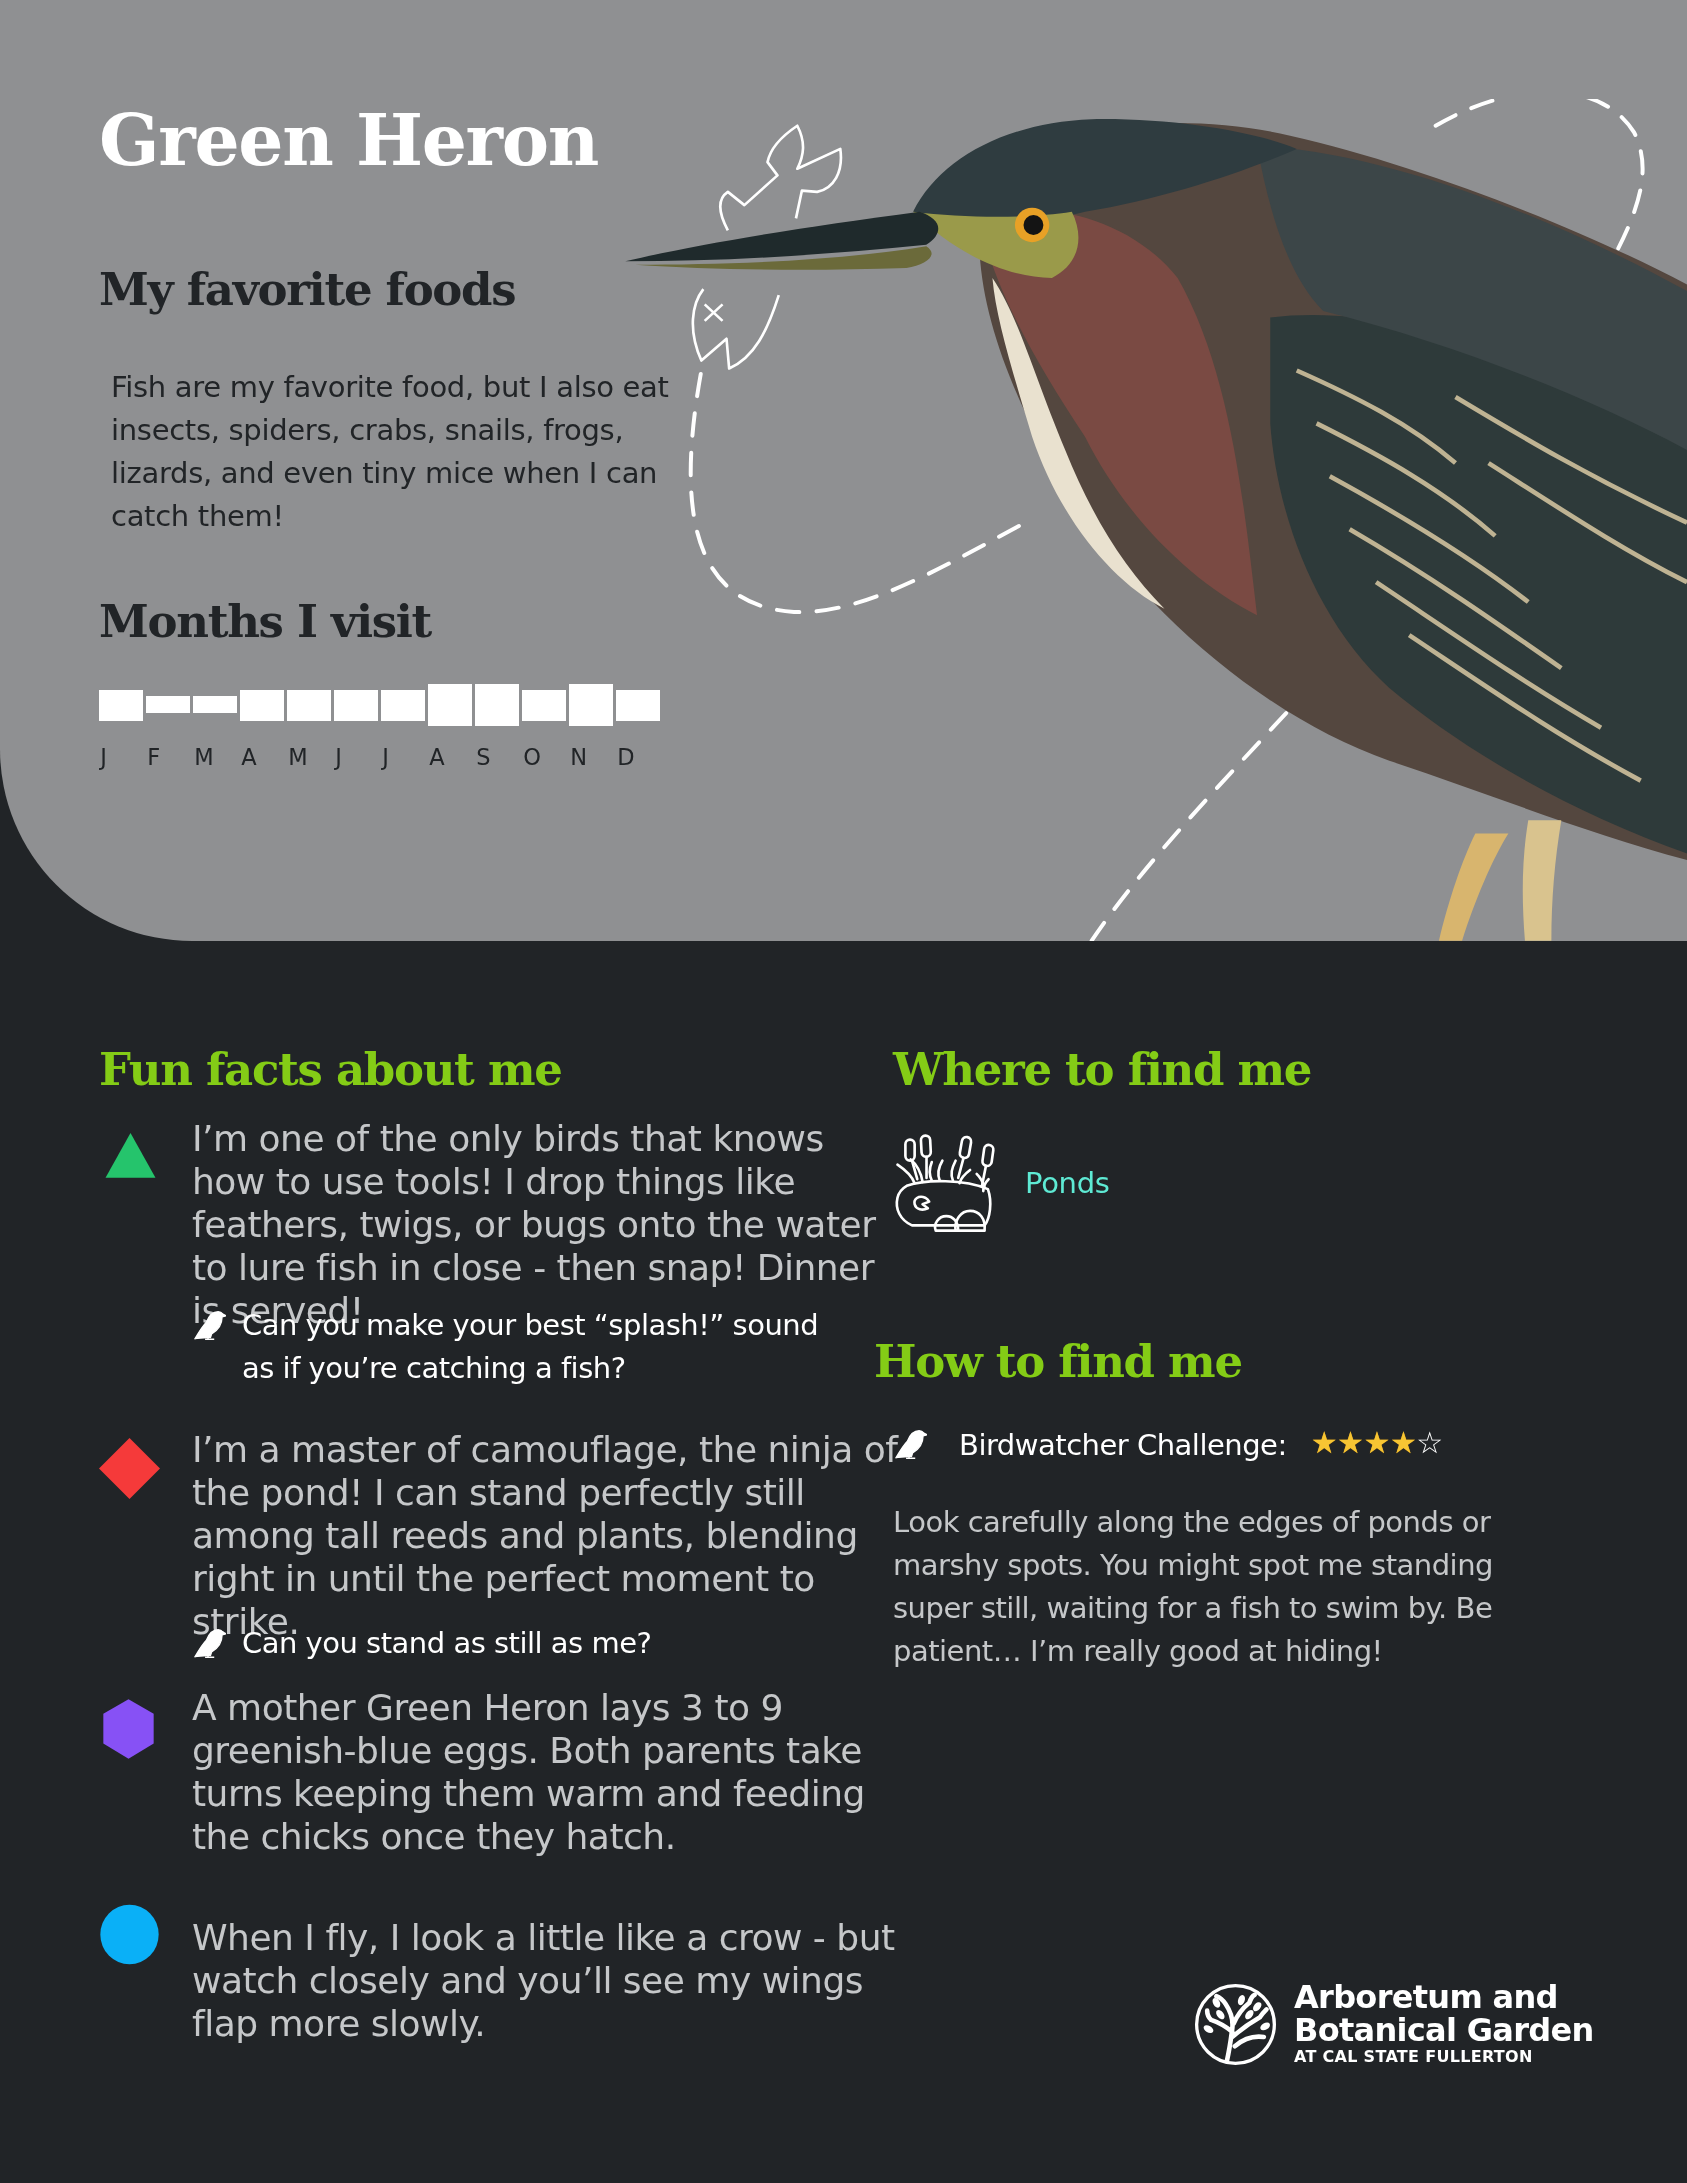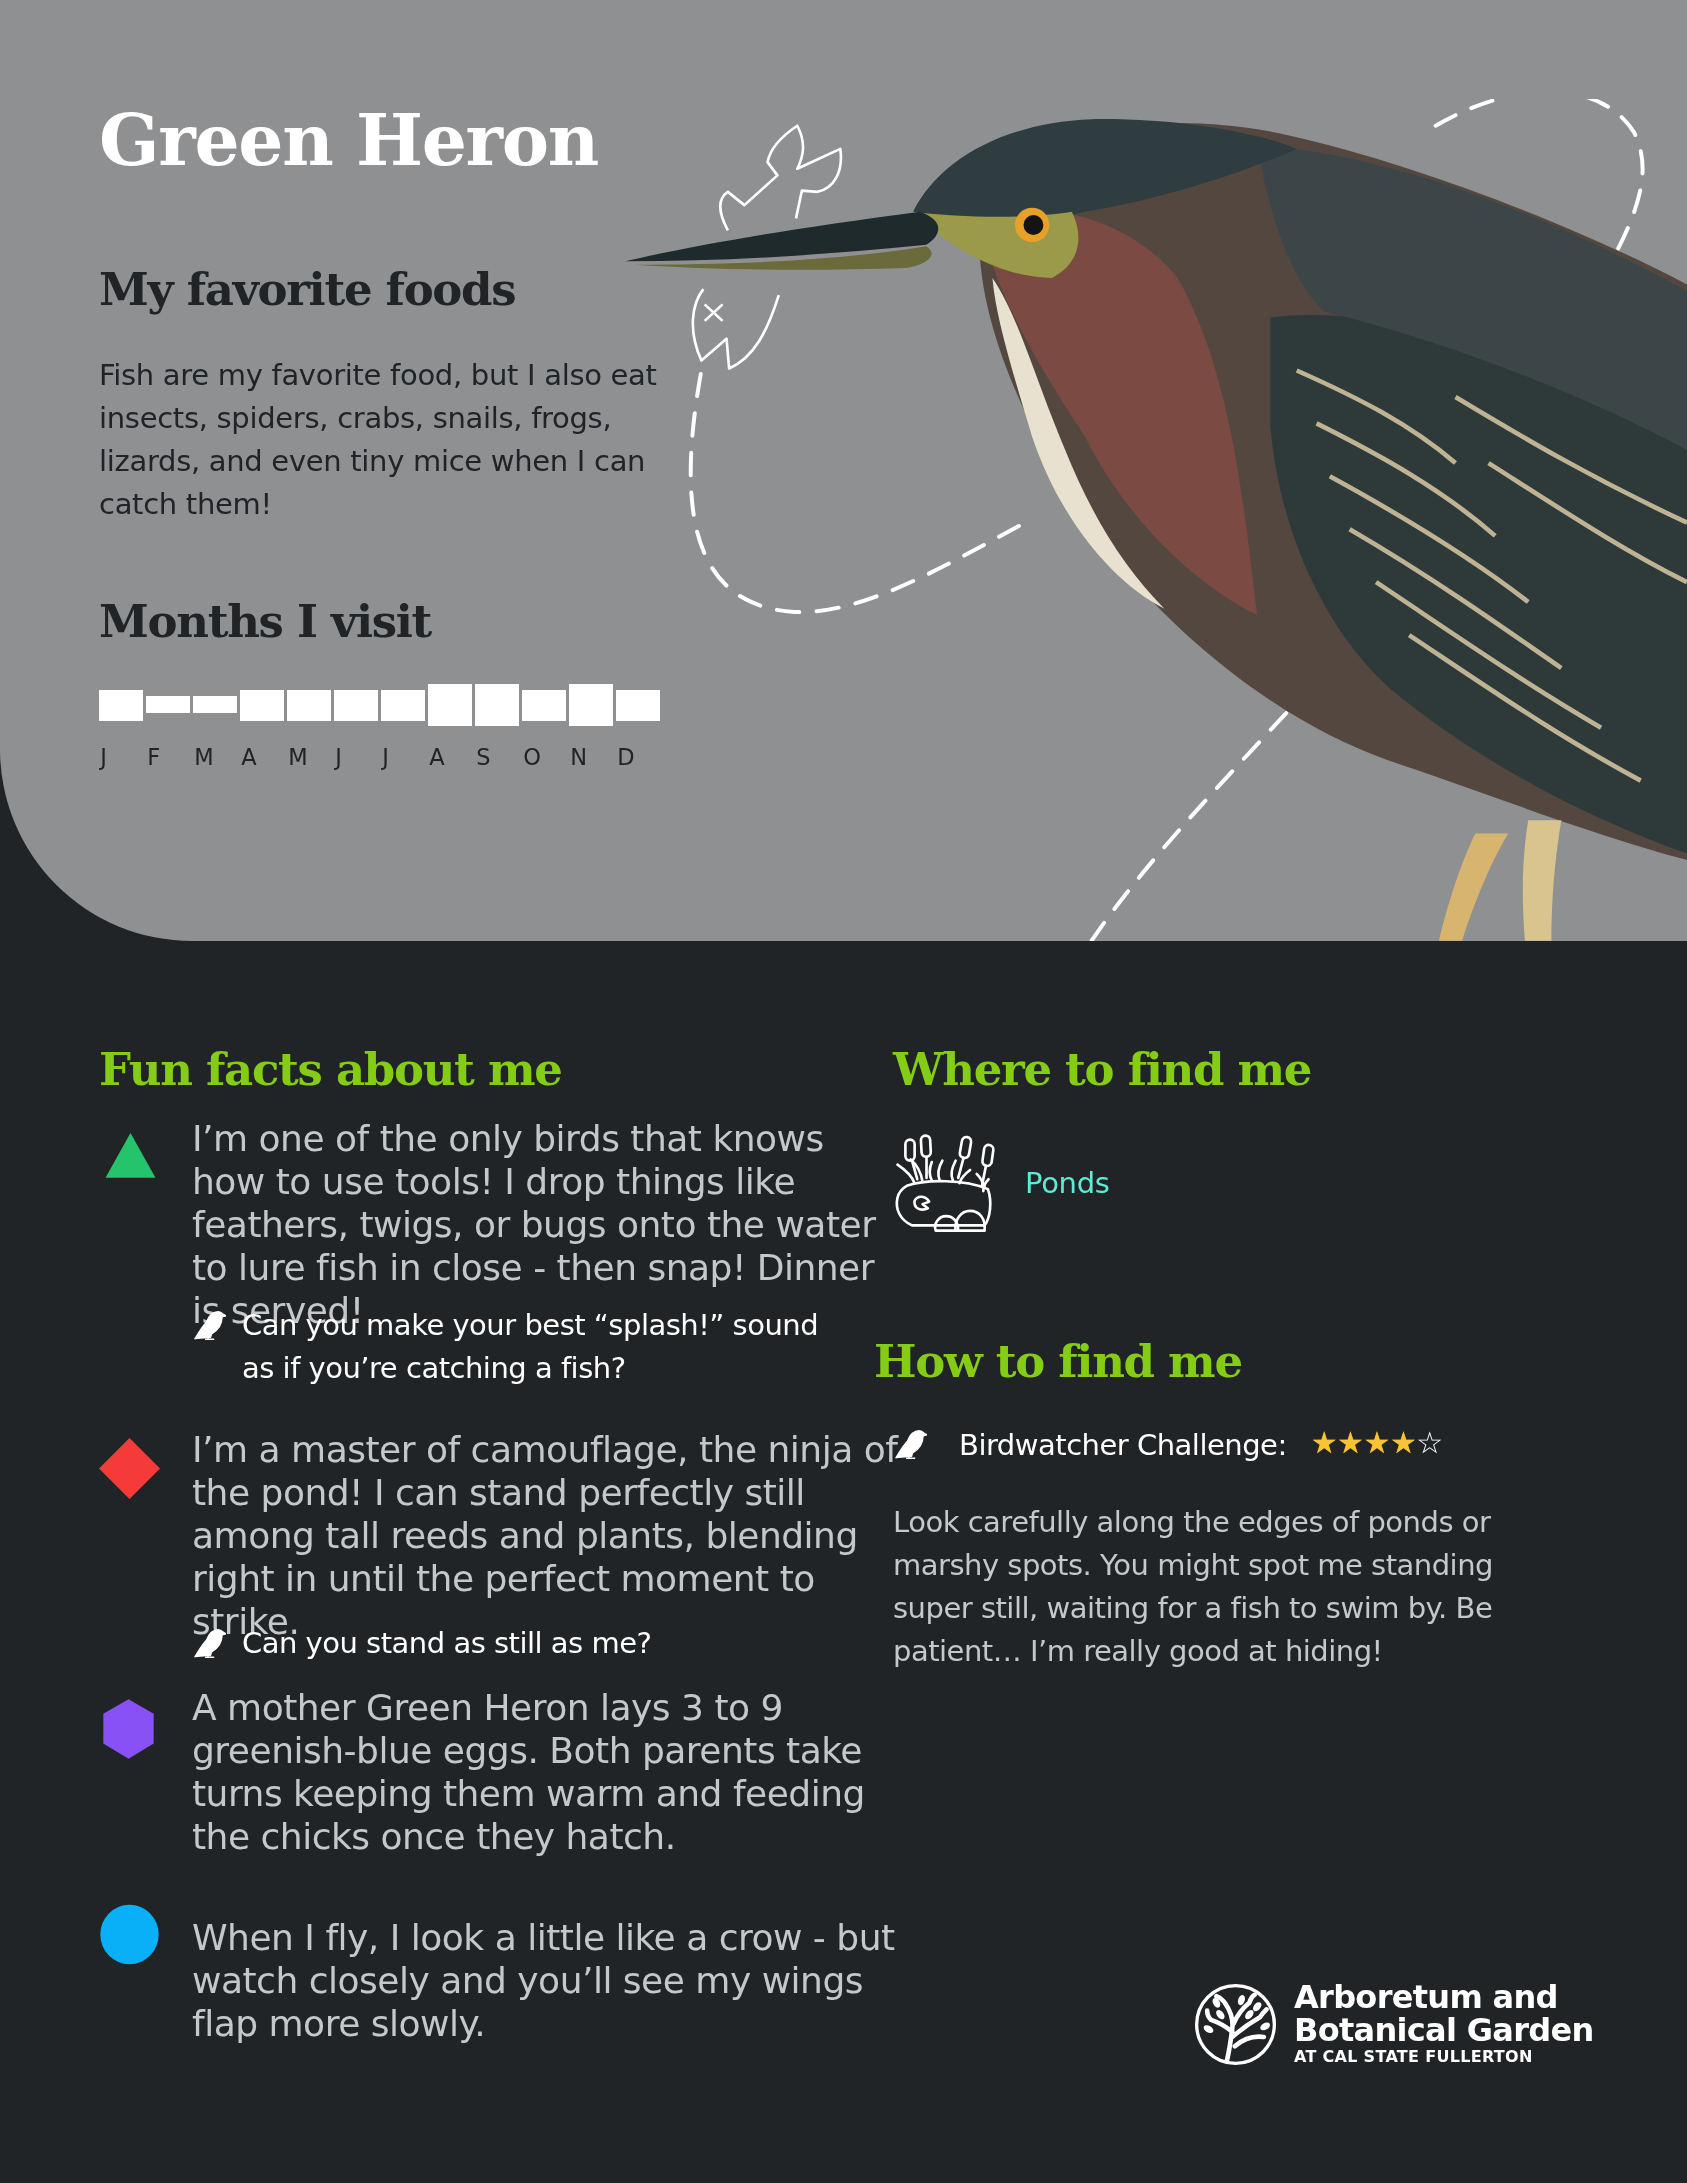--- a/index.html
+++ b/index.html
@@ -9,21 +9,21 @@
   }
   .top-panel {
     position:absolute; left:0; top:0; width:1687px; height:941px;
     background:#8f9092; border-bottom-left-radius:192px; overflow:hidden;
   }
   .serif { font-family:"DejaVu Serif", "Liberation Serif", serif; font-weight:bold; letter-spacing:-1.3px; }
   .title { position:absolute; left:99px; top:105px; font-size:71px; color:#ffffff; margin:0; line-height:1; }
   .h2-dark { position:absolute; left:99px; font-size:45px; color:#212427; margin:0; line-height:1; }
   .body-dark {
     position:absolute; left:99px; top:354px; width:582px;
-    font-family:"DejaVu Sans", sans-serif; font-size:29px; line-height:43px; color:#212427; margin:0;
+    font-family:"DejaVu Sans", sans-serif; font-size:29px; line-height:43px; color:#212427; margin:12px;
     letter-spacing:-0.3px;
   }
   .months { position:absolute; left:99px; top:681px; width:569px; height:93px; }
   .month-col { position:absolute; top:0; width:44px; height:93px; }
   .month-bar { position:absolute; left:0; width:44px; background:#ffffff; }
   .month-label {
     position:absolute; left:0; top:63px; width:44px; text-align:left; padding-left:1.3px;
     font-family:"DejaVu Sans", sans-serif; font-size:22.5px; color:#212427;
   }
   .heron { position:absolute; left:622px; top:99px; width:1065px; height:842px; }

